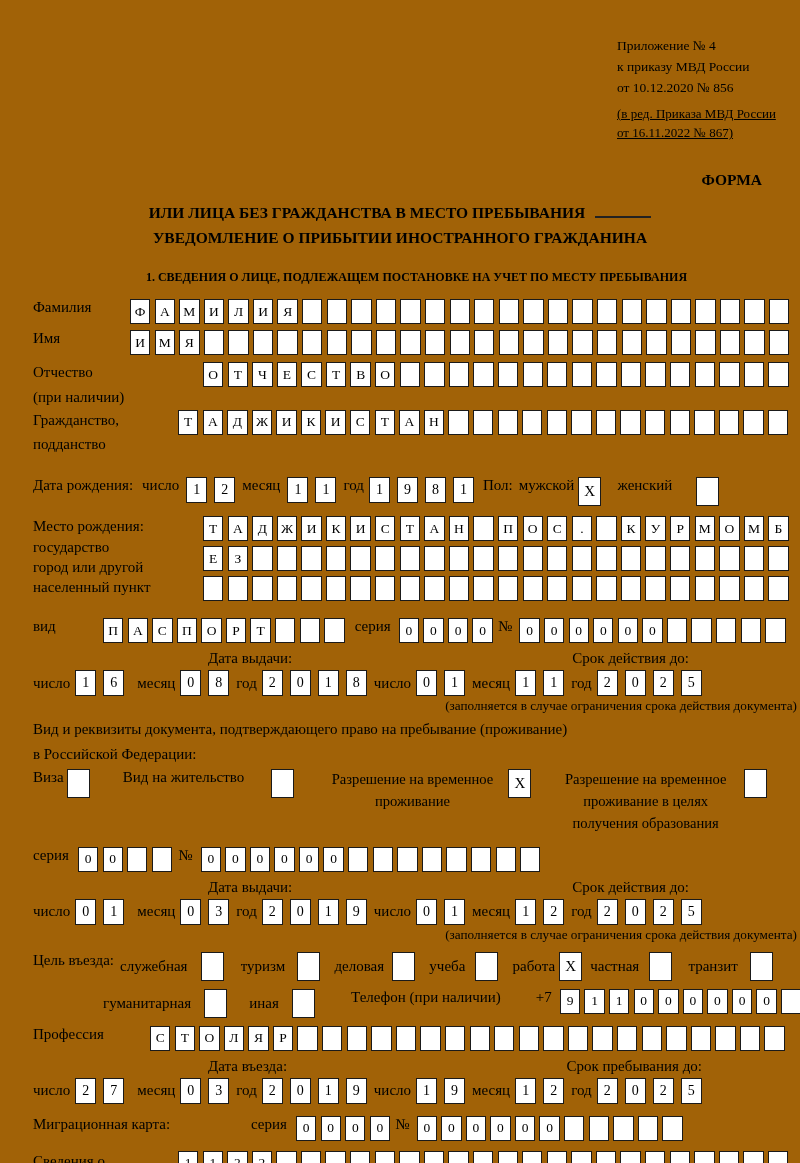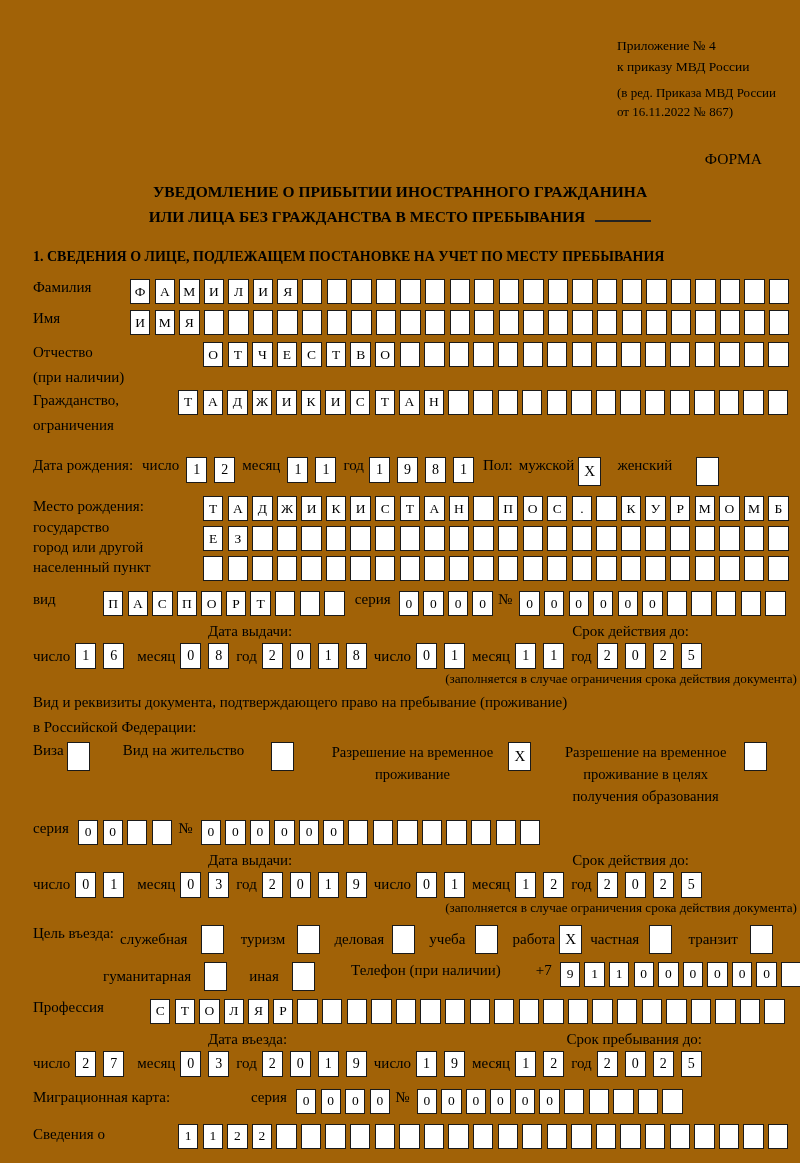--- a/index.html
+++ b/index.html
@@ -2,25 +2,25 @@
 <html><head>
 <meta charset="utf-8">
 <style>
   * { box-sizing: border-box; }
   body { margin:0; background:#ffffff; color:#000;
          font-family:"Liberation Serif","DejaVu Serif",serif; }
   .page { position:relative; width:800px; height:1163px; background:#a16207; overflow:hidden; }
   .content { margin-left:33px; width:764px; }
 
   .appendix { margin:36px 0 0 617px; font-size:13.5px; line-height:1.55; }
-  .appendix .ed { margin-top:5px; font-size:13px; line-height:1.5; }
-  .forma { text-align:right; margin:28px 38px 0 0; font-weight:normal; font-size:15.5px; }
+  .appendix .ed { margin-top:5px; font-size:13px; line-height:1.5;text-decoration:underline; }
+  .forma { text-align:right; margin:28px 38px 0 0; font-weight:bold; font-size:15.5px; }
   .title { text-align:center; font-weight:bold; font-size:15.5px; margin-top:12px; line-height:1.6; }
   .blank { display:inline-block; width:56px; border-bottom:2px solid #222; height:14px; margin-left:10px; }
-  .sec-h { font-weight:bold; font-size:14px; margin:20px 0 0 33px; }
+  .sec-h { font-weight:bold; font-size:12px; margin:20px 0 0 33px;text-align:center; }
 
   .row { display:flex; align-items:flex-start; }
   .lbl { font-size:15px; flex:none; }
   .lblcol { font-size:15px; flex:none; line-height:1.38; }
   .cells { display:flex; flex:none; }
   .cell { flex:none; display:flex; align-items:center; justify-content:center;
           width:20.4px; height:25px; border:1.7px solid #1a1a1a; margin-right:4.2px;
           font-size:13.5px; background:#fff; }
   .dcells .cell { width:21px; height:26px; margin-right:7px; font-size:14px; }
   .cbx .cell { width:23px; height:29px; font-size:15px; }
@@ -33,30 +33,31 @@
   .pair { display:flex; align-items:center; flex:none; }
 </style>
 </head>
 <body>
 
 <div class="page">
 
   <div class="appendix">
     <div>Приложение № 4</div>
     <div>к приказу МВД России</div>
+    <div>от 10.12.2020 № 856</div>
     <div class="ed">
       <div>(в ред. Приказа МВД России</div>
       <div>от 16.11.2022 № 867)</div>
     </div>
   </div>
   <div class="forma">ФОРМА</div>
 
   <div class="title">
+    <div><span>ИЛИ ЛИЦА БЕЗ ГРАЖДАНСТВА В МЕСТО ПРЕБЫВАНИЯ</span><span class="blank"></span></div>
     <div>УВЕДОМЛЕНИЕ О ПРИБЫТИИ ИНОСТРАННОГО ГРАЖДАНИНА</div>
-    <div><span>ИЛИ ЛИЦА БЕЗ ГРАЖДАНСТВА В МЕСТО ПРЕБЫВАНИЯ</span><span class="blank"></span></div>
   </div>
 
   <div class="sec-h">1. СВЕДЕНИЯ О ЛИЦЕ, ПОДЛЕЖАЩЕМ ПОСТАНОВКЕ НА УЧЕТ ПО МЕСТУ ПРЕБЫВАНИЯ</div>
 
   <div class="content">
 
     <div class="row" style="margin-top:14px">
       <span class="lbl" style="width:97px">Фамилия</span>
       <span class="cells">
           <span class="cell">Ф</span>
@@ -151,21 +152,21 @@
           <span class="cell"></span>
           <span class="cell"></span>
           <span class="cell"></span>
           <span class="cell"></span>
         </span>
     </div>
 
     <div class="row" style="margin-top:2px; align-items:flex-start">
       <span class="lblcol" style="width:145px">
         <div>Гражданство,</div>
-        <div style="margin-top:4px">ограничения</div>
+        <div style="margin-top:4px">подданство</div>
       </span>
       <span class="cells">
           <span class="cell">Т</span>
           <span class="cell">А</span>
           <span class="cell">Д</span>
           <span class="cell">Ж</span>
           <span class="cell">И</span>
           <span class="cell">К</span>
           <span class="cell">И</span>
           <span class="cell">С</span>
@@ -302,21 +303,21 @@
             <span class="cell"></span>
             <span class="cell"></span>
             <span class="cell"></span>
             <span class="cell"></span>
             <span class="cell"></span>
           </span>
       </span>
     </div>
 
 
-    <div class="row" style="margin-top:5px">
+    <div class="row" style="margin-top:12px">
       <span class="lbl" style="width:70px">вид</span>
       <span class="cells">
           <span class="cell">П</span>
           <span class="cell">А</span>
           <span class="cell">С</span>
           <span class="cell">П</span>
           <span class="cell">О</span>
           <span class="cell">Р</span>
           <span class="cell">Т</span>
           <span class="cell"></span>

